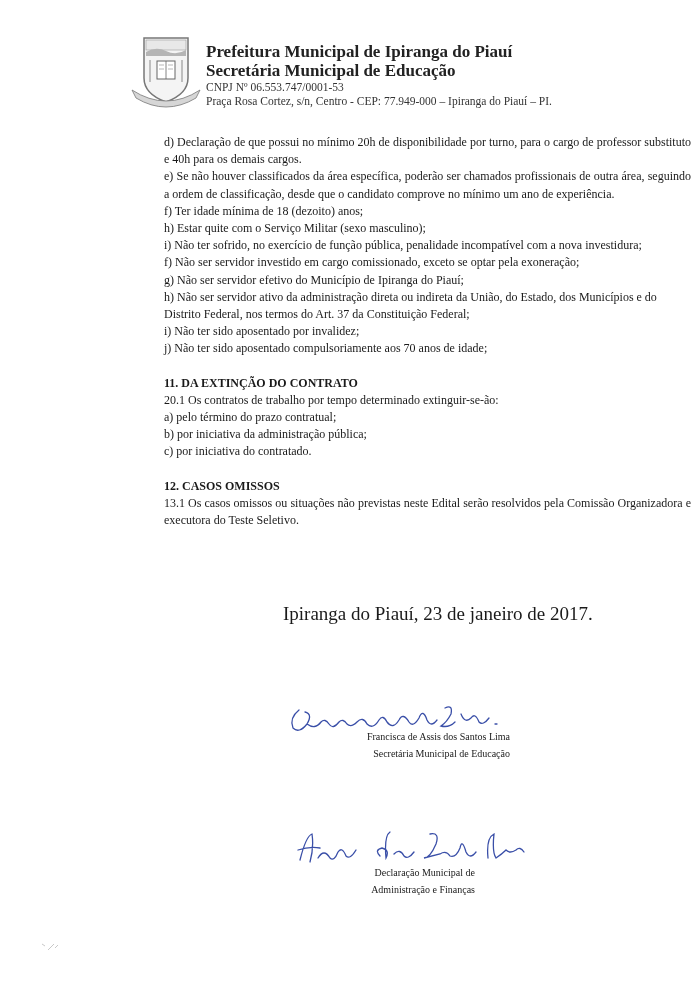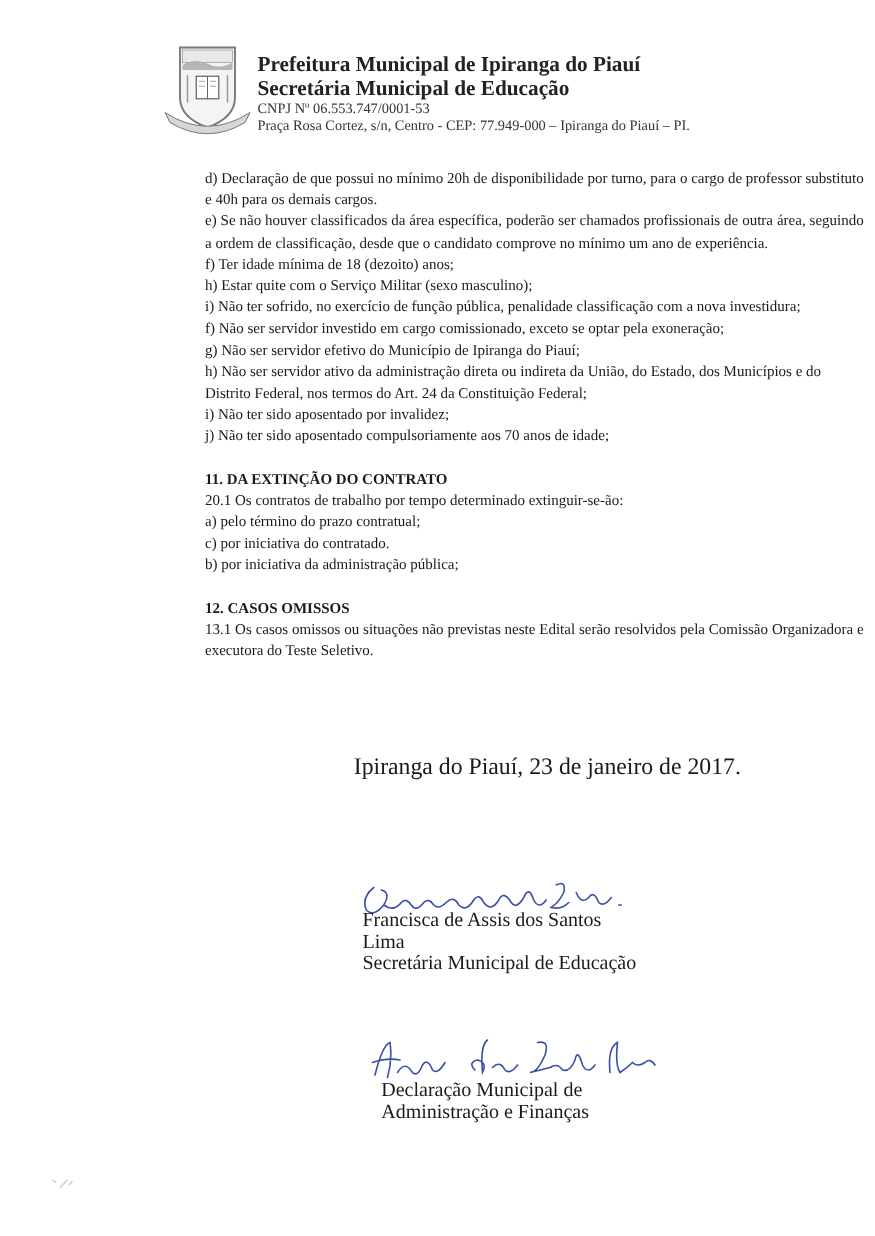--- a/index.html
+++ b/index.html
@@ -13,21 +13,21 @@
     .header-text { position: absolute; left: 76px; top: 10px; }
     .title1, .title2 { font-weight: bold; font-size: 17px; line-height: 19px; color: #222; white-space: nowrap; }
     .meta { font-size: 11.5px; line-height: 14px; color: #333; white-space: nowrap; }
     .meta a { color: #333; text-decoration: underline; }
     .body { position: absolute; left: 137px; top: 134px; width: 527px; font-size: 12px; line-height: 17.2px; margin-left: 27px; }
     .p { margin: 0; }
     .just { text-align: justify; text-align-last: left; }
     .gap { height: 17px; }
     .h { font-weight: bold; margin: 0; }
     .date { position: absolute; left: 283px; top: 603px; font-size: 19px; white-space: nowrap; }
-    .sig-block { position: absolute; text-align: left; font-size: 16px; line-height: 17.2px; }
+    .sig-block { position: absolute; text-align: right; font-size: 10px; line-height: 17.2px; }
     .sig1 { left: 290px; top: 728px; width: 220px; }
     .sig2 { left: 305px; top: 864px; width: 170px; }
     .sig-svg { position: absolute; }
     .sig-svg1 { left: 285px; top: 700px; }
     .sig-svg2 { left: 290px; top: 828px; }
     .speck { position: absolute; left: 40px; top: 940px; }
   </style>
 </head>
 <body>
 
@@ -54,33 +54,33 @@
       <div class="meta">CNPJ Nº 06.553.747/0001-53</div>
       <div class="meta">Praça Rosa Cortez, s/n, Centro - CEP: 77.949-000 – Ipiranga do Piauí – PI.</div>
     </div>
   </div>
 
   <div class="body">
     <p class="p just">d) Declaração de que possui no mínimo 20h de disponibilidade por turno, para o cargo de professor substituto e 40h para os demais cargos.</p>
     <p class="p just">e) Se não houver classificados da área específica, poderão ser chamados profissionais de outra área, seguindo a ordem de classificação, desde que o candidato comprove no mínimo um ano de experiência.</p>
     <p class="p">f) Ter idade mínima de 18 (dezoito) anos;</p>
     <p class="p">h) Estar quite com o Serviço Militar (sexo masculino);</p>
-    <p class="p">i) Não ter sofrido, no exercício de função pública, penalidade classificação com a nova investidura;</p>
+    <p class="p">i) Não ter sofrido, no exercício de função pública, penalidade incompatível com a nova investidura;</p>
     <p class="p">f) Não ser servidor investido em cargo comissionado, exceto se optar pela exoneração;</p>
     <p class="p">g) Não ser servidor efetivo do Município de Ipiranga do Piauí;</p>
-    <p class="p">h) Não ser servidor ativo da administração direta ou indireta da União, do Estado, dos Municípios e do Distrito Federal, nos termos do Art. 24 da Constituição Federal;</p>
+    <p class="p">h) Não ser servidor ativo da administração direta ou indireta da União, do Estado, dos Municípios e do Distrito Federal, nos termos do Art. 37 da Constituição Federal;</p>
     <p class="p">i) Não ter sido aposentado por invalidez;</p>
     <p class="p">j) Não ter sido aposentado compulsoriamente aos 70 anos de idade;</p>
 
     <div class="gap"></div>
     <p class="h">11. DA EXTINÇÃO DO CONTRATO</p>
     <p class="p">20.1 Os contratos de trabalho por tempo determinado extinguir-se-ão:</p>
     <p class="p">a) pelo término do prazo contratual;</p>
+    <p class="p">b) por iniciativa da administração pública;</p>
     <p class="p">c) por iniciativa do contratado.</p>
-    <p class="p">b) por iniciativa da administração pública;</p>
 
     <div class="gap"></div>
     <p class="h">12. CASOS OMISSOS</p>
     <p class="p just">13.1 Os casos omissos ou situações não previstas neste Edital serão resolvidos pela Comissão Organizadora e executora do Teste Seletivo.</p>
   </div>
 
   <div class="date">Ipiranga do Piauí, 23 de janeiro de 2017.</div>
 
   <svg class="sig-svg sig-svg1" width="230" height="40" viewBox="0 0 230 40">
     <path d="M14 10 Q4 18 8 28 Q14 34 22 24 Q28 14 20 12 M22 24 Q30 30 36 22 Q40 18 44 24 Q48 30 54 22 Q58 18 62 24 Q66 28 72 22 Q78 16 82 24 Q88 30 94 20 Q98 14 102 22 Q108 30 114 20 Q118 12 124 22 Q128 28 134 18 Q138 8 142 20 Q146 28 152 20 M160 8 Q168 4 166 14 Q162 22 156 26 Q164 28 170 22 M176 14 Q180 24 186 18 Q190 12 194 22 Q198 26 204 18 M210 24 L212 24" fill="none" stroke="#3a4fa8" stroke-width="1.3" stroke-linecap="round"></path>

